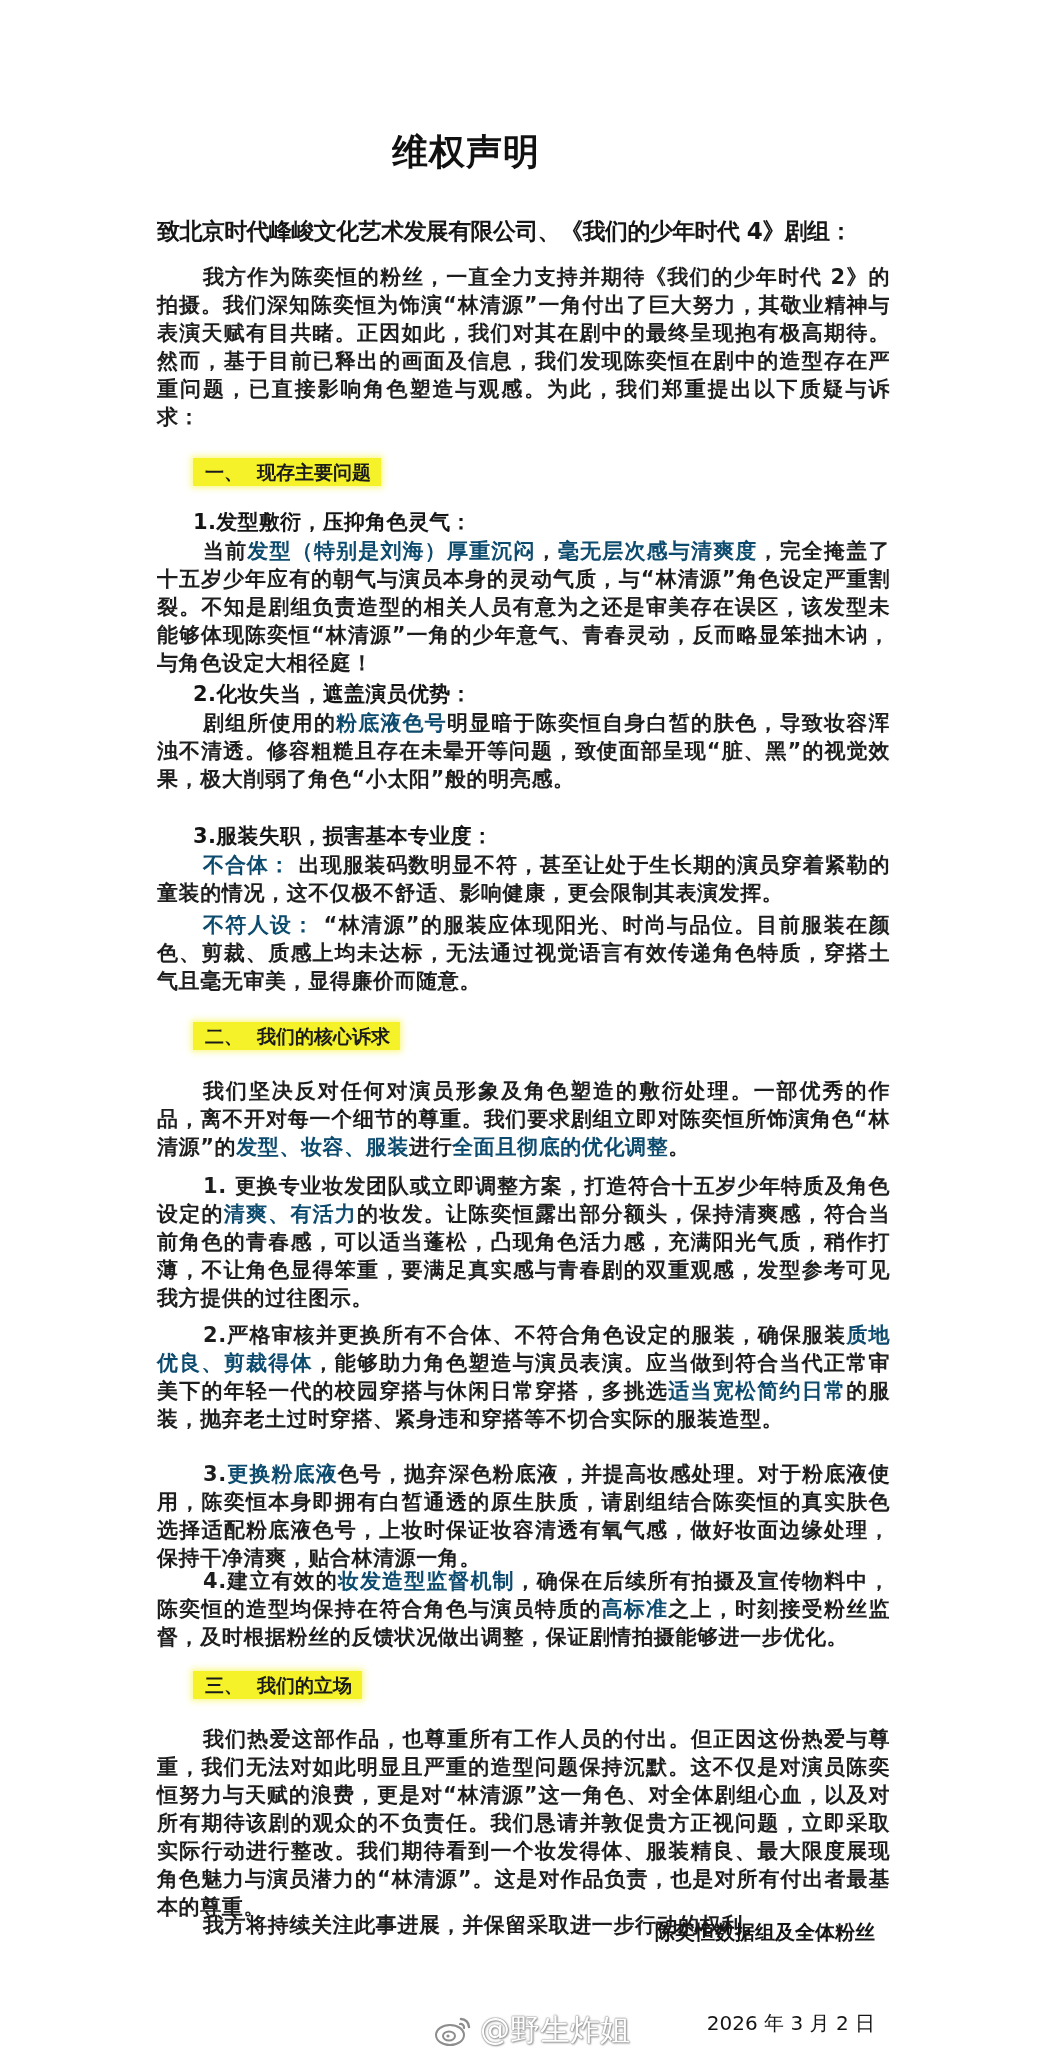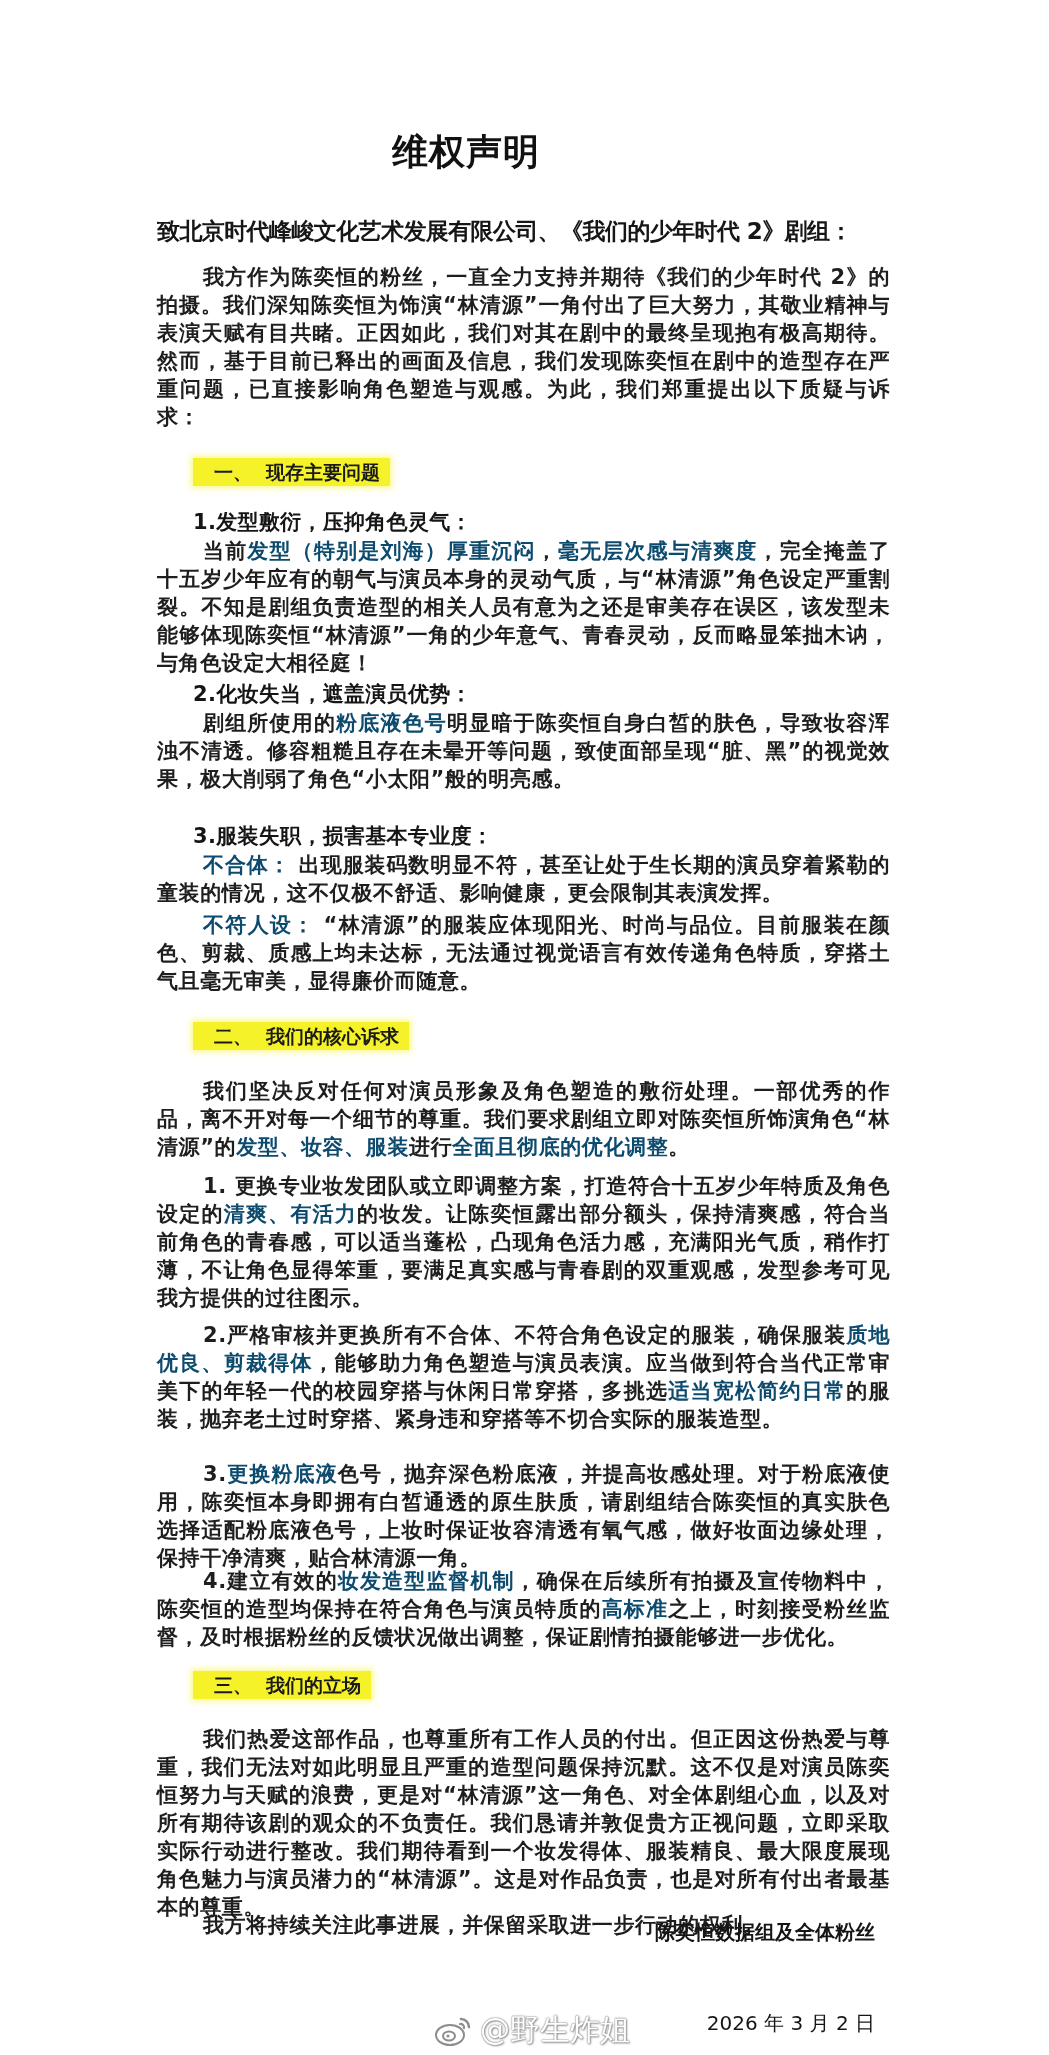--- a/index.html
+++ b/index.html
@@ -18,21 +18,21 @@
   }
   .para {
     position: absolute; left: 157px; width: 733px;
     font-size: 21px; line-height: 28px; text-align: justify;
     letter-spacing: 0.6px; color: #1e1e1e; font-weight: bold;
   }
   .indent { text-indent: 46px; }
   .red { color: #0c4a6e; }
   .heading {
     position: absolute; left: 193px; height: 28px; line-height: 28px;
-    background: #f5f229; padding: 0 10px 0 21px;
+    background: #f5f229; padding: 0 10px 0 12px;
     font-size: 19px; font-weight: bold; color: #1a1a1a;
     box-shadow: 0 0 6px 2px rgba(245,242,41,0.55);
   }
   .heading .num { margin-right: 14px; }
   .subhead {
     position: absolute; left: 193px; font-size: 21px; font-weight: bold; color: #151515;
     line-height: 30px; letter-spacing: 0.3px;
   }
   .sig {
     position: absolute; right: 174px; text-align: right; font-weight: bold; font-size: 20px; color: #151515;
@@ -45,21 +45,21 @@
   }
   .weibo-icon { width: 40px; height: 34px; }
 </style>
 </head>
 <body>
 
 <div>
 
   <div class="title">维权声明</div>
 
-  <div class="salutation">致北京时代峰峻文化艺术发展有限公司、《我们的少年时代 2》剧组：</div>
+  <div class="salutation">致北京时代峰峻文化艺术发展有限公司、《我们的少年时代 4》剧组：</div>
 
   <p class="para indent" style="top:263px;margin:0;">我方作为陈奕恒的粉丝，一直全力支持并期待《我们的少年时代 2》的拍摄。我们深知陈奕恒为饰演“林清源”一角付出了巨大努力，其敬业精神与表演天赋有目共睹。正因如此，我们对其在剧中的最终呈现抱有极高期待。然而，基于目前已释出的画面及信息，我们发现陈奕恒在剧中的造型存在严重问题，已直接影响角色塑造与观感。为此，我们郑重提出以下质疑与诉求：</p>
 
   <div class="heading" style="top:458px;">
     <span class="num">一、</span><span>现存主要问题</span>
   </div>
 
   <div class="subhead" style="top:507px;">1.发型敷衍，压抑角色灵气：</div>
   <p class="para indent" style="top:537px;margin:0;"><span>当前</span><span class="red">发型（特别是刘海）厚重沉闷</span><span>，</span><span class="red">毫无层次感与清爽度</span><span>，完全掩盖了十五岁少年应有的朝气与演员本身的灵动气质，与“林清源”角色设定严重割裂。不知是剧组负责造型的相关人员有意为之还是审美存在误区，该发型未能够体现陈奕恒“林清源”一角的少年意气、青春灵动，反而略显笨拙木讷，与角色设定大相径庭！</span></p>
 

